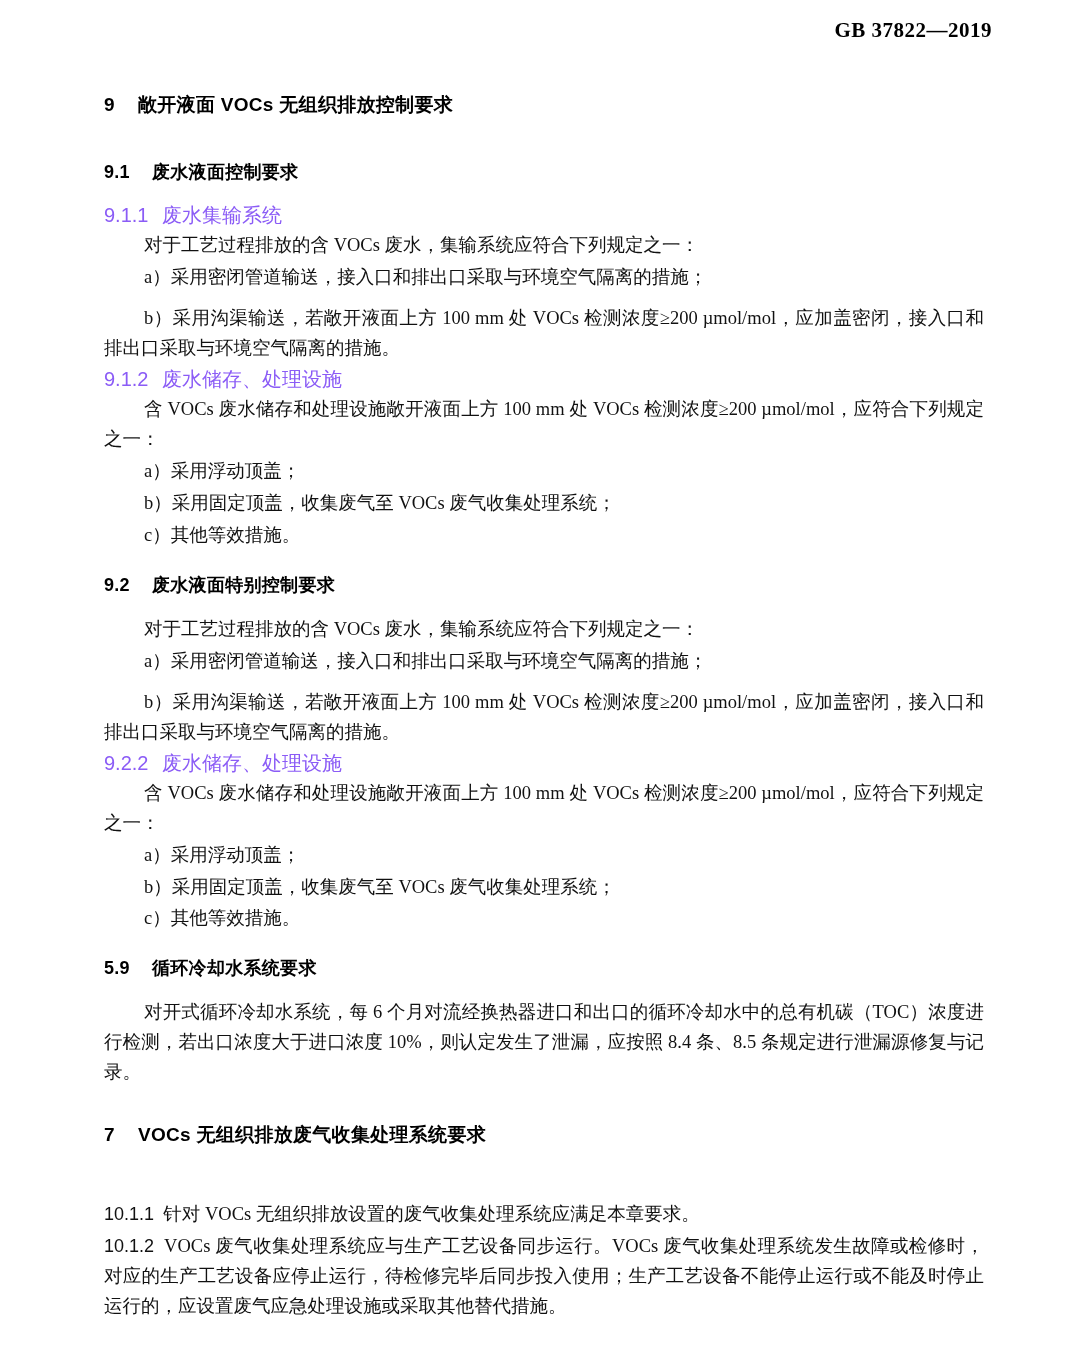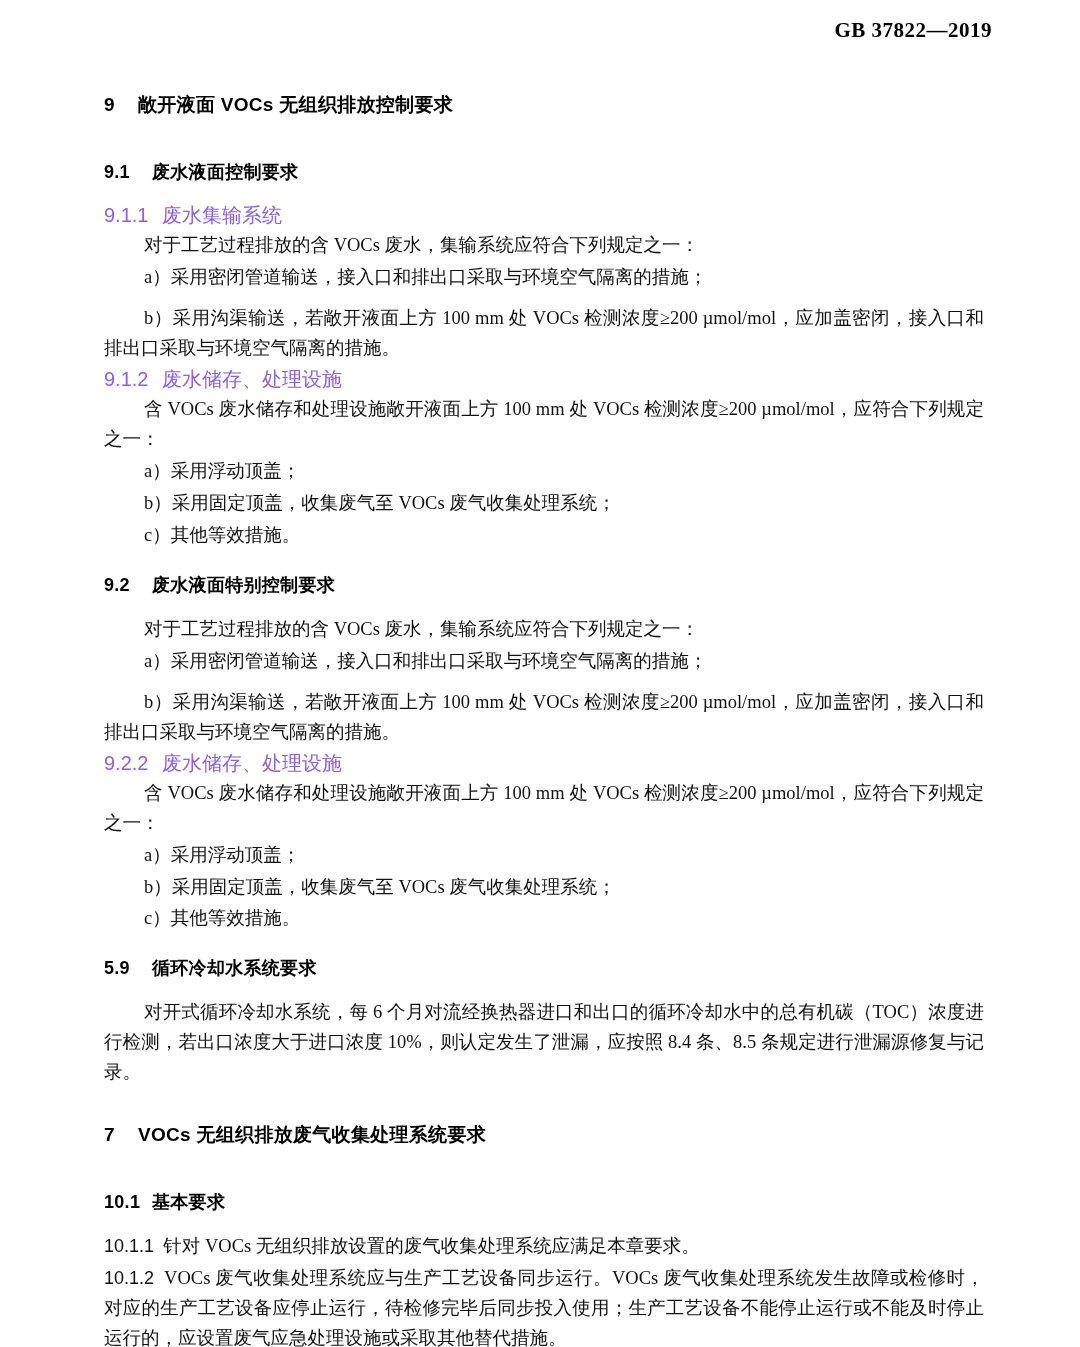--- a/index.html
+++ b/index.html
@@ -156,23 +156,20 @@
     <p class="body indent">对开式循环冷却水系统，每 6 个月对流经换热器进口和出口的循环冷却水中的总有机碳（TOC）浓度进行检测，若出口浓度大于进口浓度 10%，则认定发生了泄漏，应按照 8.4 条、8.5 条规定进行泄漏源修复与记录。</p>
 
     <div class="sp-l"></div>
 
     <div class="h1">
       <span class="num">7</span><span>VOCs 无组织排放废气收集处理系统要求</span>
     </div>
 
     <div class="sp-l"></div>
 
-    <div class="h2">
-      <span class="num">10.1</span><span>基本要求</span>
-    </div>
 
     <div class="sp-s"></div>
 
     <p class="body tight"><span class="numblock">10.1.1</span>&nbsp;&nbsp;<span>针对 VOCs 无组织排放设置的废气收集处理系统应满足本章要求。</span></p>
 
     <p class="body tight"><span class="numblock">10.1.2</span>&nbsp;&nbsp;<span>VOCs 废气收集处理系统应与生产工艺设备同步运行。VOCs 废气收集处理系统发生故障或检修时，对应的生产工艺设备应停止运行，待检修完毕后同步投入使用；生产工艺设备不能停止运行或不能及时停止运行的，应设置废气应急处理设施或采取其他替代措施。</span></p>
 
   </div>
 </div>
 

